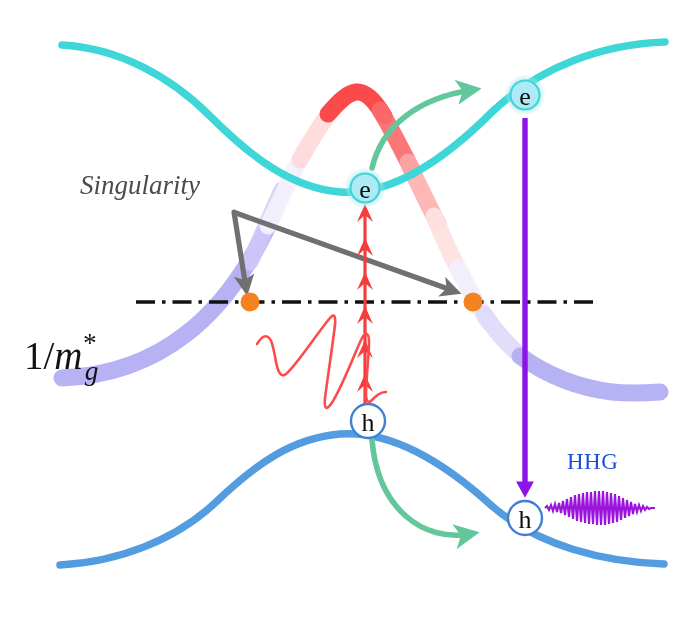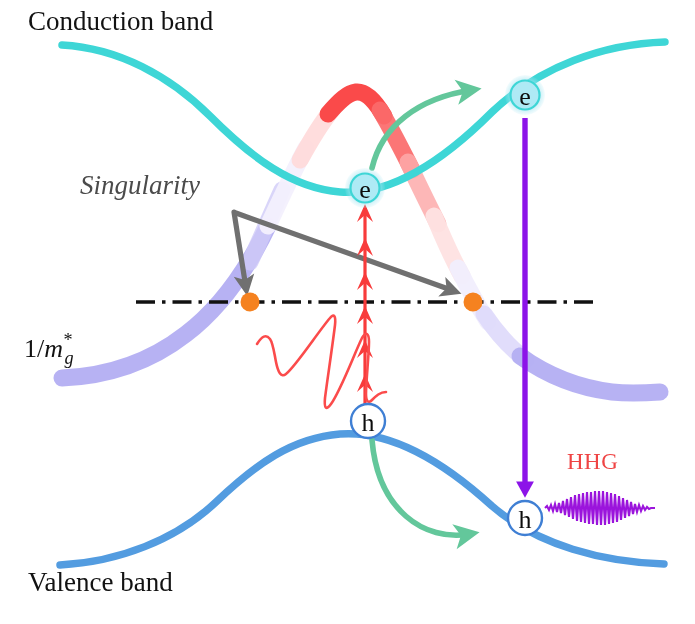--- a/index.html
+++ b/index.html
@@ -47,27 +47,27 @@
     left: 80px;
     top: 172px;
     font-size: 27px;
     color: #4b4b4b;
     font-style: italic;
   }
   #lbl-hhg {
     left: 567px;
     top: 450px;
     font-size: 23px;
-    color: #ef4444;
+    color: #1d4ed8;
     letter-spacing: 0.5px;
   }
   #lbl-invmass {
     left: 24px;
     top: 336px;
-    font-size: 26px;
+    font-size: 39px;
     color: #121212;
   }
   #lbl-invmass .mi {
     font-style: italic;
     font-family: "Liberation Serif", "DejaVu Serif", serif;
   }
   #lbl-invmass .sup {
     font-size: 0.70em;
     position: relative;
     top: -0.62em;
@@ -213,23 +213,21 @@
       <circle cx="368" cy="421" r="17" fill="#ffffff" stroke="#3f7fd4" stroke-width="2.4"></circle>
       <text class="carrier-txt" x="368" y="422">h</text>
     </g>
 
     <g>
       <circle cx="525" cy="518" r="17" fill="#ffffff" stroke="#3f7fd4" stroke-width="2.4"></circle>
       <text class="carrier-txt" x="525" y="519">h</text>
     </g>
   </svg>
 
-  <div class="lbl" id="lbl-conduction">Conduction band</div>
-
-  <div class="lbl" id="lbl-valence">Valence band</div>
+
 
   <div class="lbl" id="lbl-singularity">Singularity</div>
 
   <div class="lbl" id="lbl-hhg">HHG</div>
 
   <div class="lbl" id="lbl-invmass">
     <span>1/</span><span class="mi">m</span><span class="sup">*</span><span class="sub">g</span>
   </div>
 
 </div>

